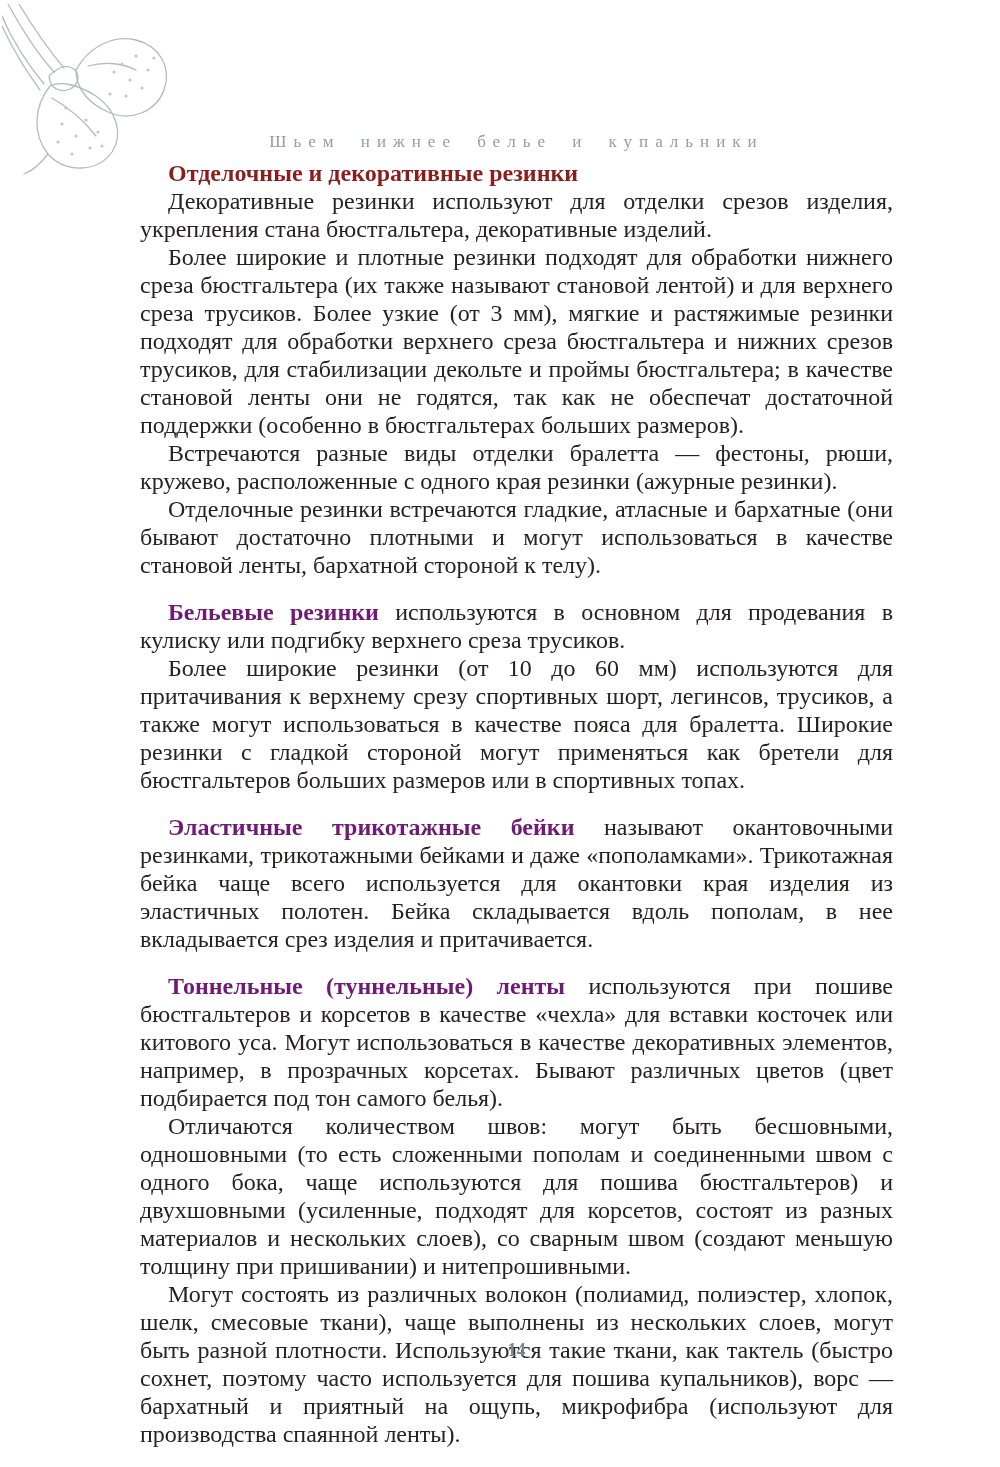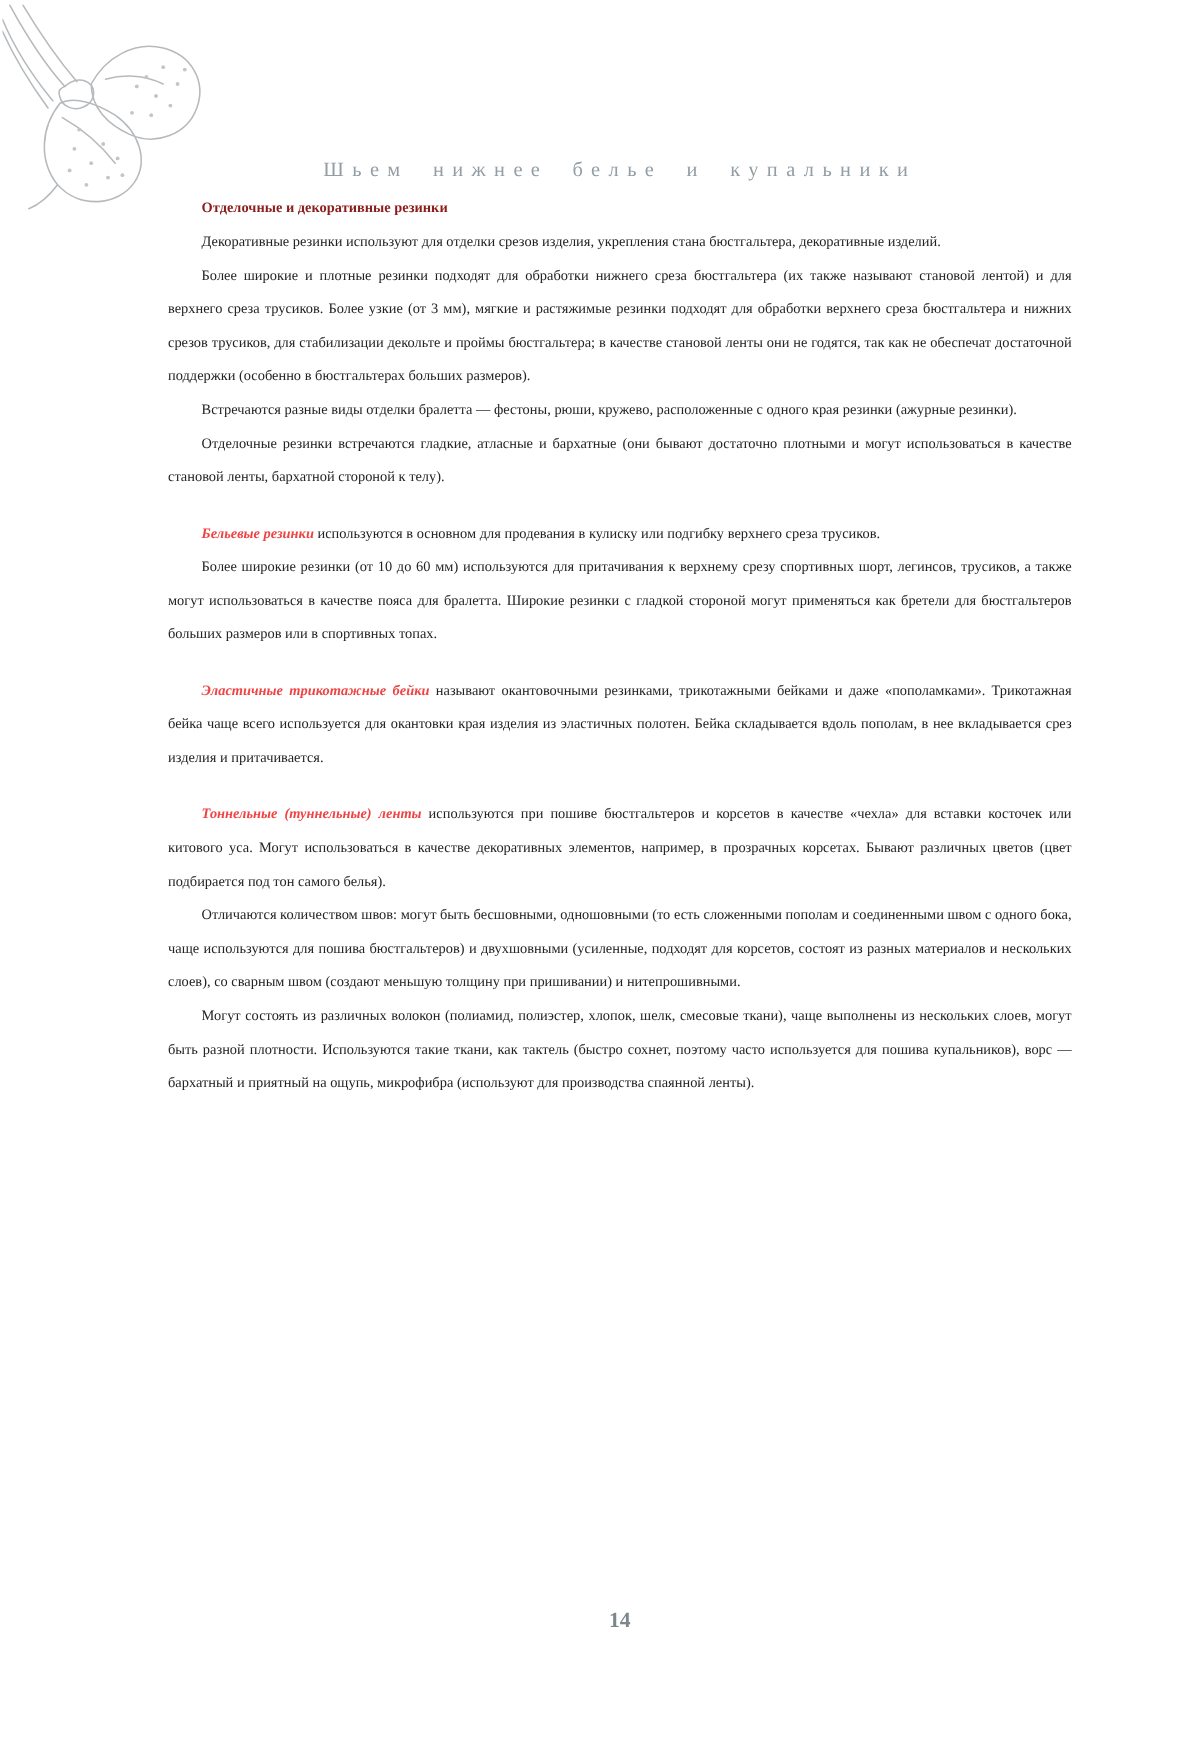--- a/index.html
+++ b/index.html
@@ -13,26 +13,26 @@
   .sketch{position:absolute;top:4px;left:2px;width:195px;height:180px;}
   .running-header{
     position:absolute;top:103px;left:140px;width:753px;
     text-align:center;
     font-size:17px;letter-spacing:7px;word-spacing:9px;
     color:#939da3;
     margin-top:29px;
   }
   .content{
     position:absolute;top:159px;left:140px;width:753px;
-    font-size:12px;line-height:28px;color:#262222;
+    font-size:24px;line-height:28px;color:#262222;
     text-align:justify;
   }
   .content p{margin:0;text-indent:28px;}
   .heading{font-weight:bold;color:#8c1d1d;}
-  .lead{font-weight:bold;color:#ef4444;font-style:italic;}
+  .lead{font-weight:bold;color:#701a75;}
   .section-start{margin-top:19px !important;}
   .page-number{
     position:absolute;top:1340px;left:140px;width:753px;
     text-align:center;font-size:18px;font-weight:bold;color:#7b878d;
   }
 </style>
 </head>
 <body>
 
 <div class="page">

